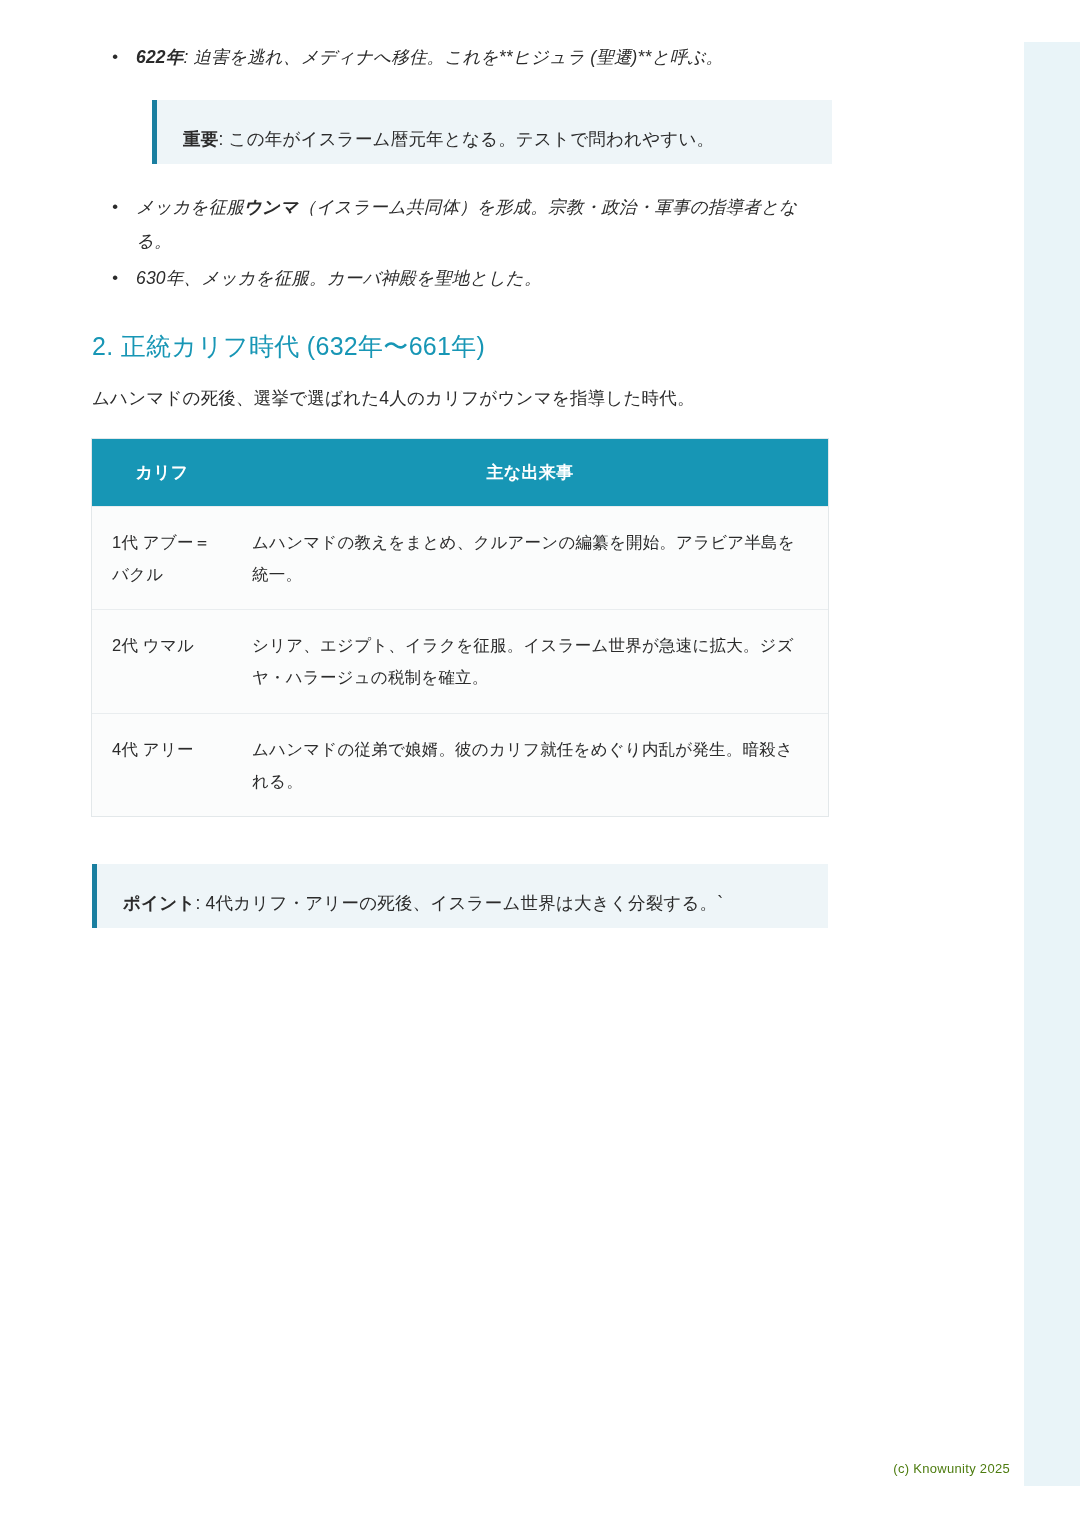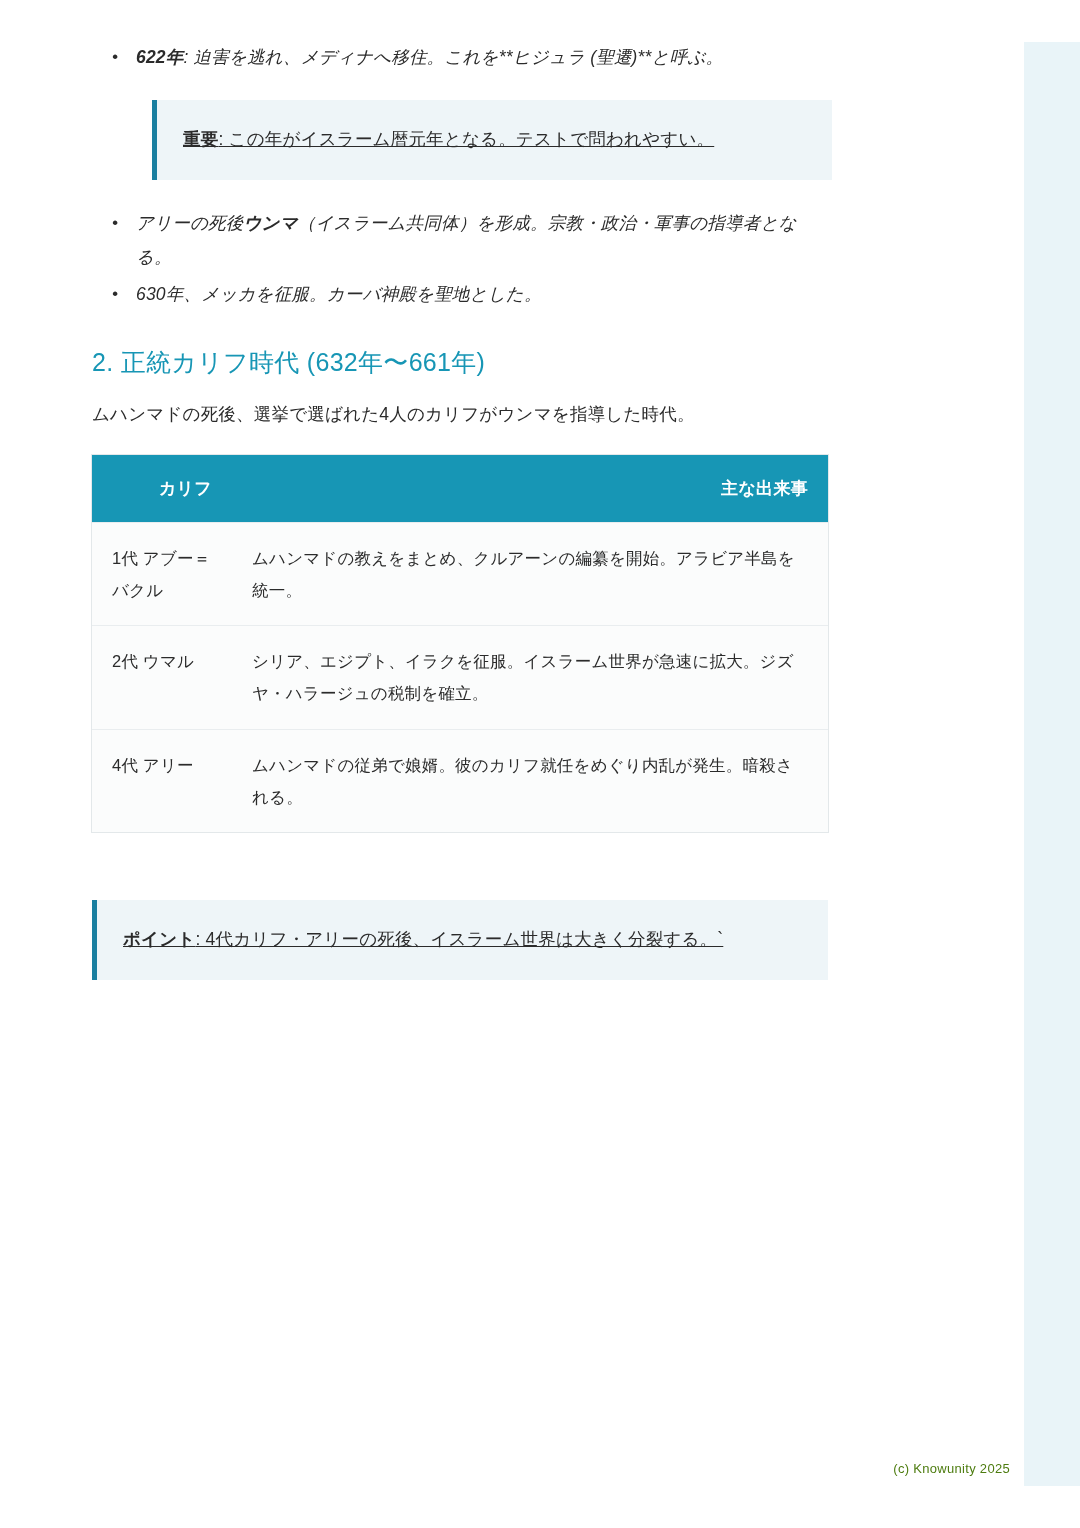--- a/index.html
+++ b/index.html
@@ -65,26 +65,25 @@
     top: 0;
     font-size: 17px;
     color: #2b2b2b;
   }
   b, strong { font-weight: 700; }
 
   .callout {
     margin: 26px 0 26px 60px;
     background: #eef5f8;
     border-left: 5px solid #1a7fa0;
-    padding: 22px 26px 24px 26px;
+    padding: 22px 26px 8px 26px;
     font-size: 17.5px;
     line-height: 1.95;
     letter-spacing: 0.2px;
     max-width: 680px;
-    text-decoration: underline;
   }
   .callout.wide {
     margin-left: 0;
     max-width: 736px;
   }
 
   h2.section {
     font-size: 25px;
     line-height: 1.4;
     color: #1796b5;
@@ -102,21 +101,21 @@
   table.data {
     border-collapse: collapse;
     width: 736px;
     margin: 8px 0 0 0;
     background: #fbfcfc;
     box-shadow: 0 0 0 1px #e3e8ea;
   }
   table.data thead th {
     background: #1796b5;
     color: #ffffff;
-    text-align: right;
+    text-align: center;
     font-size: 17px;
     font-weight: 700;
     padding: 22px 20px;
     letter-spacing: 0.3px;
   }
   table.data tbody td {
     font-size: 16.5px;
     line-height: 1.95;
     padding: 19px 20px;
     vertical-align: top;
@@ -151,21 +150,21 @@
         <strong>622年</strong><span>: 迫害を逃れ、メディナへ移住。これを**ヒジュラ (聖遷)**と呼ぶ。</span>
       </li>
     </ul>
 
     <div class="callout">
       <strong>重要</strong><span>: この年がイスラーム暦元年となる。テストで問われやすい。</span>
     </div>
 
     <ul class="bullets">
       <li>
-        <span>アリーの死後</span><strong>ウンマ</strong><span>（イスラーム共同体）を形成。宗教・政治・軍事の指導者となる。</span>
+        <span>メッカを征服</span><strong>ウンマ</strong><span>（イスラーム共同体）を形成。宗教・政治・軍事の指導者となる。</span>
       </li>
       <li>
         <span>630年、メッカを征服。カーバ神殿を聖地とした。</span>
       </li>
     </ul>
 
     <h2 class="section">2. 正統カリフ時代 (632年〜661年)</h2>
 
     <p class="para">ムハンマドの死後、選挙で選ばれた4人のカリフがウンマを指導した時代。</p>
 
@@ -189,21 +188,21 @@
           <td>2代 ウマル</td>
           <td>シリア、エジプト、イラクを征服。イスラーム世界が急速に拡大。ジズヤ・ハラージュの税制を確立。</td>
         </tr>
         <tr>
           <td>4代 アリー</td>
           <td>ムハンマドの従弟で娘婿。彼のカリフ就任をめぐり内乱が発生。暗殺される。</td>
         </tr>
       </tbody>
     </table>
 
-    <div class="callout wide" style="margin-top:68px;">
+    <div class="callout wide" style="margin-top:48px;">
       <strong>ポイント</strong><span>: 4代カリフ・アリーの死後、イスラーム世界は大きく分裂する。`</span>
     </div>
 
   </div>
 
   <div class="footer-credit">(c) Knowunity 2025</div>
 
 </div>
 
 </body></html>

